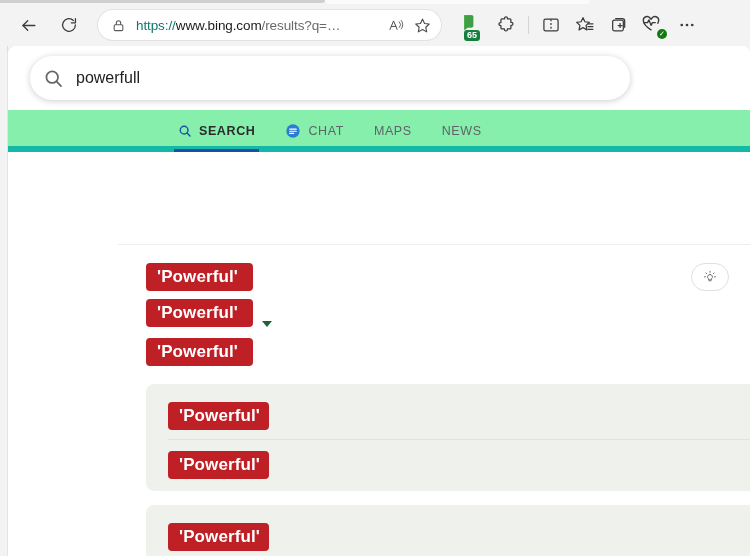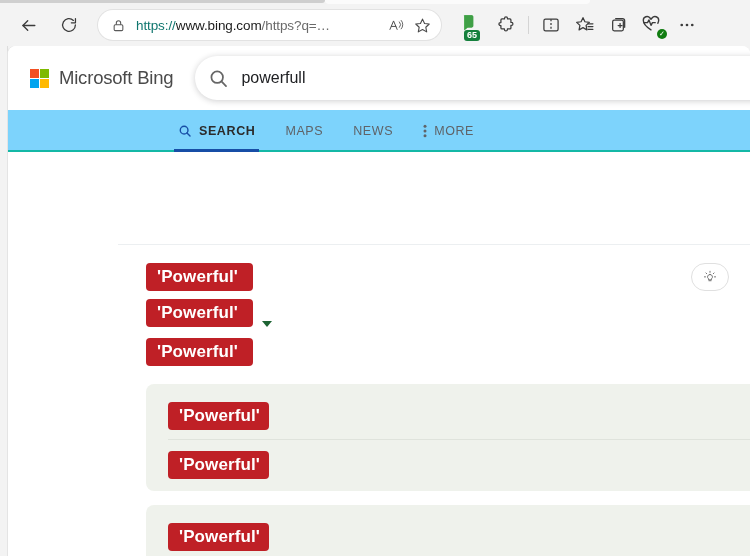--- a/index.html
+++ b/index.html
@@ -146,22 +146,22 @@
   .sb-icon { width:46px; display:flex; align-items:center; justify-content:center; color:#666; flex:0 0 auto;}
   .sb-input {
     flex:1 1 auto; font-size:16px; color:#202124;
     border:none; outline:none; background:transparent;
     font-family:"Liberation Sans", sans-serif;
   }
 
   
   .navbar {
     position:absolute; left:0; top:64px; width:742px; height:42px;
-    background:#7dd3fc;
-    border-bottom:2px solid #14b8a6;
+    background:#86efac;
+    border-bottom:6px solid #14b8a6;
   }
   .navlist { display:flex; align-items:center; height:42px; padding-left:170px; }
   .navitem {
     display:flex; align-items:center;
     height:42px; margin-right:30px;
     font-size:12.5px; letter-spacing:0.6px;
     color:#5f6368; cursor:pointer;
     position:relative; white-space:nowrap;
   }
   .navitem.active { color:#2b2b2b; font-weight:bold; }
@@ -256,21 +256,21 @@
       </svg>
     </div>
 
     <div class="omnibox">
       <span class="omni-lock">
         <svg width="13" height="13" viewBox="0 0 24 24" fill="none" stroke="currentColor" stroke-width="2">
           <rect x="4" y="10.5" width="16" height="11" rx="2.2"></rect>
             <path d="M8 10.5V7.2a4 4 0 0 1 8 0v3.3"></path>
         </svg>
       </span>
-      <span class="omni-url"><span class="scheme">https://</span><span>www.bing.com</span><span class="tail">/https?q=</span><span class="tail">…</span></span>
+      <span class="omni-url"><span class="scheme">https://</span><span>www.bing.com</span><span class="tail">/results?q=</span><span class="tail">…</span></span>
       <span class="omni-icon">
         <svg width="17" height="15" viewBox="0 0 26 22" fill="none" stroke="currentColor" stroke-width="1.5" stroke-linecap="round">
           <path d="M3 17 L8.5 4 L14 17"></path>
             <line x1="5.3" y1="12.4" x2="12" y2="12.4"></line>
           <path d="M17.5 5.5a6 6 0 0 1 0 8.4" stroke-width="1.3"></path>
           <path d="M20.2 3.2a9.5 9.5 0 0 1 0 13" stroke-width="1.3"></path>
         </svg>
       </span>
       <span class="omni-icon">
         <svg width="17" height="17" viewBox="0 0 24 24" fill="none" stroke="currentColor" stroke-width="1.6" stroke-linejoin="round">
@@ -345,29 +345,20 @@
     </div>
   </div>
 
   <div class="left-gutter">
     <div class="edge"></div>
   </div>
 
   <div class="viewport">
 
     <div class="bing-header">
-      <div class="bing-logo">
-        <span class="ms-grid">
-            <i></i>
-            <i></i>
-            <i></i>
-            <i></i>
-          </span>
-        <span class="bing-word">Microsoft Bing</span>
-      </div>
 
       <div class="searchbar">
         <span class="sb-icon">
           <svg width="21" height="21" viewBox="0 0 24 24" fill="none" stroke="currentColor" stroke-width="2" stroke-linecap="round">
             <circle cx="10.5" cy="10.5" r="6.6"></circle>
               <line x1="15.4" y1="15.4" x2="20.6" y2="20.6"></line>
           </svg>
         </span>
         <input class="sb-input" type="text" value="powerfull" style="">
 
@@ -380,41 +371,40 @@
         <div class="navitem active">
           <span class="ni-icon">
             <svg width="14" height="14" viewBox="0 0 24 24" fill="none" stroke="#174ea6" stroke-width="2.4" stroke-linecap="round">
               <circle cx="10.5" cy="10.5" r="6.6"></circle>
                 <line x1="15.4" y1="15.4" x2="20.6" y2="20.6"></line>
             </svg>
           </span>
           <span>SEARCH</span>
         </div>
 
+        <div class="navitem">
+          <span class="ni-icon">
+            <svg width="16" height="16" viewBox="0 0 24 24">
+              <circle cx="12" cy="12" r="10" fill="#2b7cd3"></circle>
+              <path d="M7 9.2h10M7 12.4h10M7 15.6h6" stroke="#fff" stroke-width="1.6" stroke-linecap="round"></path>
+            </svg>
+          </span>
+          <span>CHAT</span>
+        </div>
 
 
 
         <div class="navitem">
           <span>MAPS</span>
         </div>
 
         <div class="navitem">
           <span>NEWS</span>
         </div>
 
-        <div class="navitem">
-          <span class="ni-icon">
-            <svg width="4" height="14" viewBox="0 0 4 14" fill="#5f6368">
-              <circle cx="2" cy="2.3" r="1.5"></circle>
-                <circle cx="2" cy="7" r="1.5"></circle>
-                <circle cx="2" cy="11.7" r="1.5"></circle>
-            </svg>
-          </span>
-          <span>MORE</span>
-        </div>
 
       </div>
     </div>
 
     <div class="results">
       <div class="count-rule"></div>
 
       <div class="insight-pill">
         <svg width="16" height="16" viewBox="0 0 24 24" fill="none" stroke="#6b6b6b" stroke-width="1.4" stroke-linecap="round">
           <path d="M12 8.2a3.6 3.6 0 0 0-2.2 6.5v1.5h4.4v-1.5A3.6 3.6 0 0 0 12 8.2z"></path>

